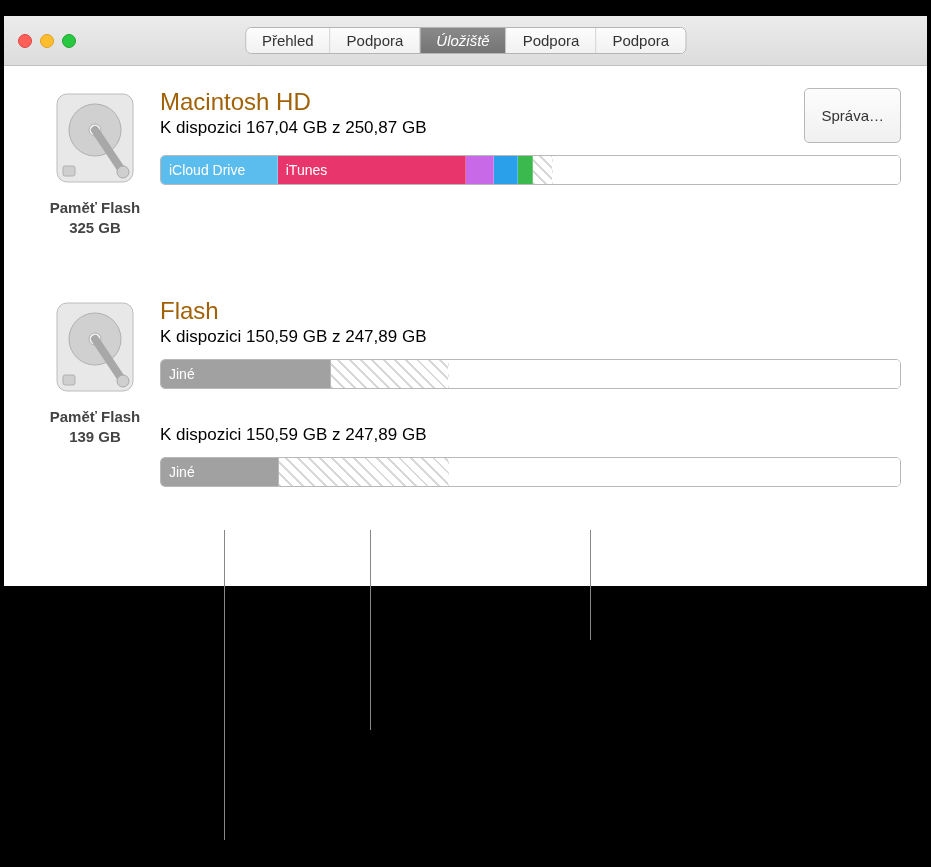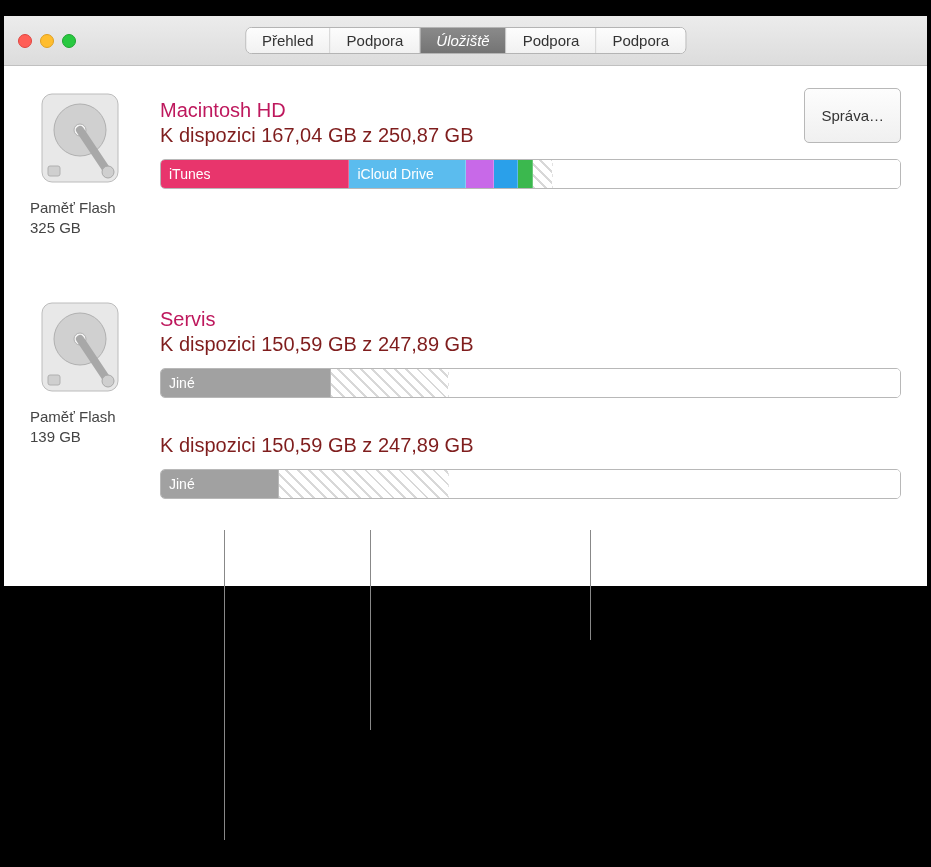--- a/index.html
+++ b/index.html
@@ -72,28 +72,29 @@
     background: #fff;
   }
   .disk-row {
     display: flex;
     align-items: flex-start;
     padding: 22px 26px 0 26px;
   }
   .disk-icon-col {
     width: 130px;
     flex-shrink: 0;
-    text-align: left;
+    text-align: center;
+    font-weight: bold;
   }
   .disk-svg { width: 100px; height: 100px; }
   .disk-label { font-size: 15px; color: #444; margin-top: 6px; line-height: 1.3; }
   .disk-info-col { flex: 1; display: flex; flex-direction: column; }
   .disk-head { display: flex; justify-content: space-between; align-items: flex-start; }
-  .disk-name { font-size: 20px; color: #be185d; margin-top: 11px; }
-  .disk-avail { font-size: 20px; color: #7f1d1d; margin-top: 2px; }
+  .disk-name { font-size: 24px; color: #a16207; }
+  .disk-avail { font-size: 17px; color: #000000; margin-top: 2px; }
   .mng-btn {
     font-size: 15px;
     padding: 18px 16px;
     border: 1px solid #b8b8b8;
     border-radius: 5px;
     background: linear-gradient(#fdfdfd,#f0f0f0);
     color: #333;
     cursor: default;
   }
   .bar {
@@ -171,22 +172,22 @@
       </div>
       <div class="disk-info-col">
         <div class="disk-head">
           <div>
             <div class="disk-name">Macintosh HD</div>
             <div class="disk-avail">K dispozici 167,04 GB z 250,87 GB</div>
           </div>
           <button class="mng-btn">Správa…</button>
         </div>
         <div class="bar" id="bar-d1">
+            <div class="seg-usage" style="width: 15.8%; background: rgb(91, 188, 238);">iCloud Drive</div>
             <div class="seg-usage" style="width: 25.5%; background: rgb(232, 53, 108);">iTunes</div>
-            <div class="seg-usage" style="width: 15.8%; background: rgb(91, 188, 238);">iCloud Drive</div>
             <div class="seg-usage" style="width: 3.8%; background: rgb(200, 105, 232);"></div>
             <div class="seg-usage" style="width: 3.2%; background: rgb(42, 160, 234);"></div>
             <div class="seg-usage" style="width: 2%; background: rgb(59, 184, 78);"></div>
             <div class="seg-usage hatch" style="width: 2.8%;"></div>
             <div class="seg-usage free" style="width: 46.9%; background: rgb(255, 255, 255);"></div>
           </div>
       </div>
     </div>
 
     <div class="disk-row" style="padding-top:60px">
@@ -199,21 +200,21 @@
           <circle cx="78" cy="84" r="6" fill="#cfcfcf" stroke="#a8a8a8"></circle>
           <rect x="18" y="78" width="12" height="10" rx="2" fill="#cfcfcf" stroke="#b0b0b0"></rect>
         </svg>
         <div class="disk-label">
           <span>Paměť Flash</span><br>
           <span>139 GB</span>
         </div>
       </div>
       <div class="disk-info-col">
         <div class="vol-block" style="margin-top:0">
-          <div class="disk-name">Servis</div>
+          <div class="disk-name">Flash</div>
           <div class="disk-avail">K dispozici 150,59 GB z 247,89 GB</div>
           <div class="bar" id="bar-d2a">
               <div class="seg-usage" style="width: 23%; background: rgb(161, 161, 161);">Jiné</div>
               <div class="seg-usage hatch" style="width: 16%;"></div>
               <div class="seg-usage free" style="width: 61%; background: rgb(255, 255, 255);"></div>
             </div>
         </div>
         <div class="vol-block" style="margin-top:34px">
           <div class="disk-avail">K dispozici 150,59 GB z 247,89 GB</div>
           <div class="bar" id="bar-d2b">

